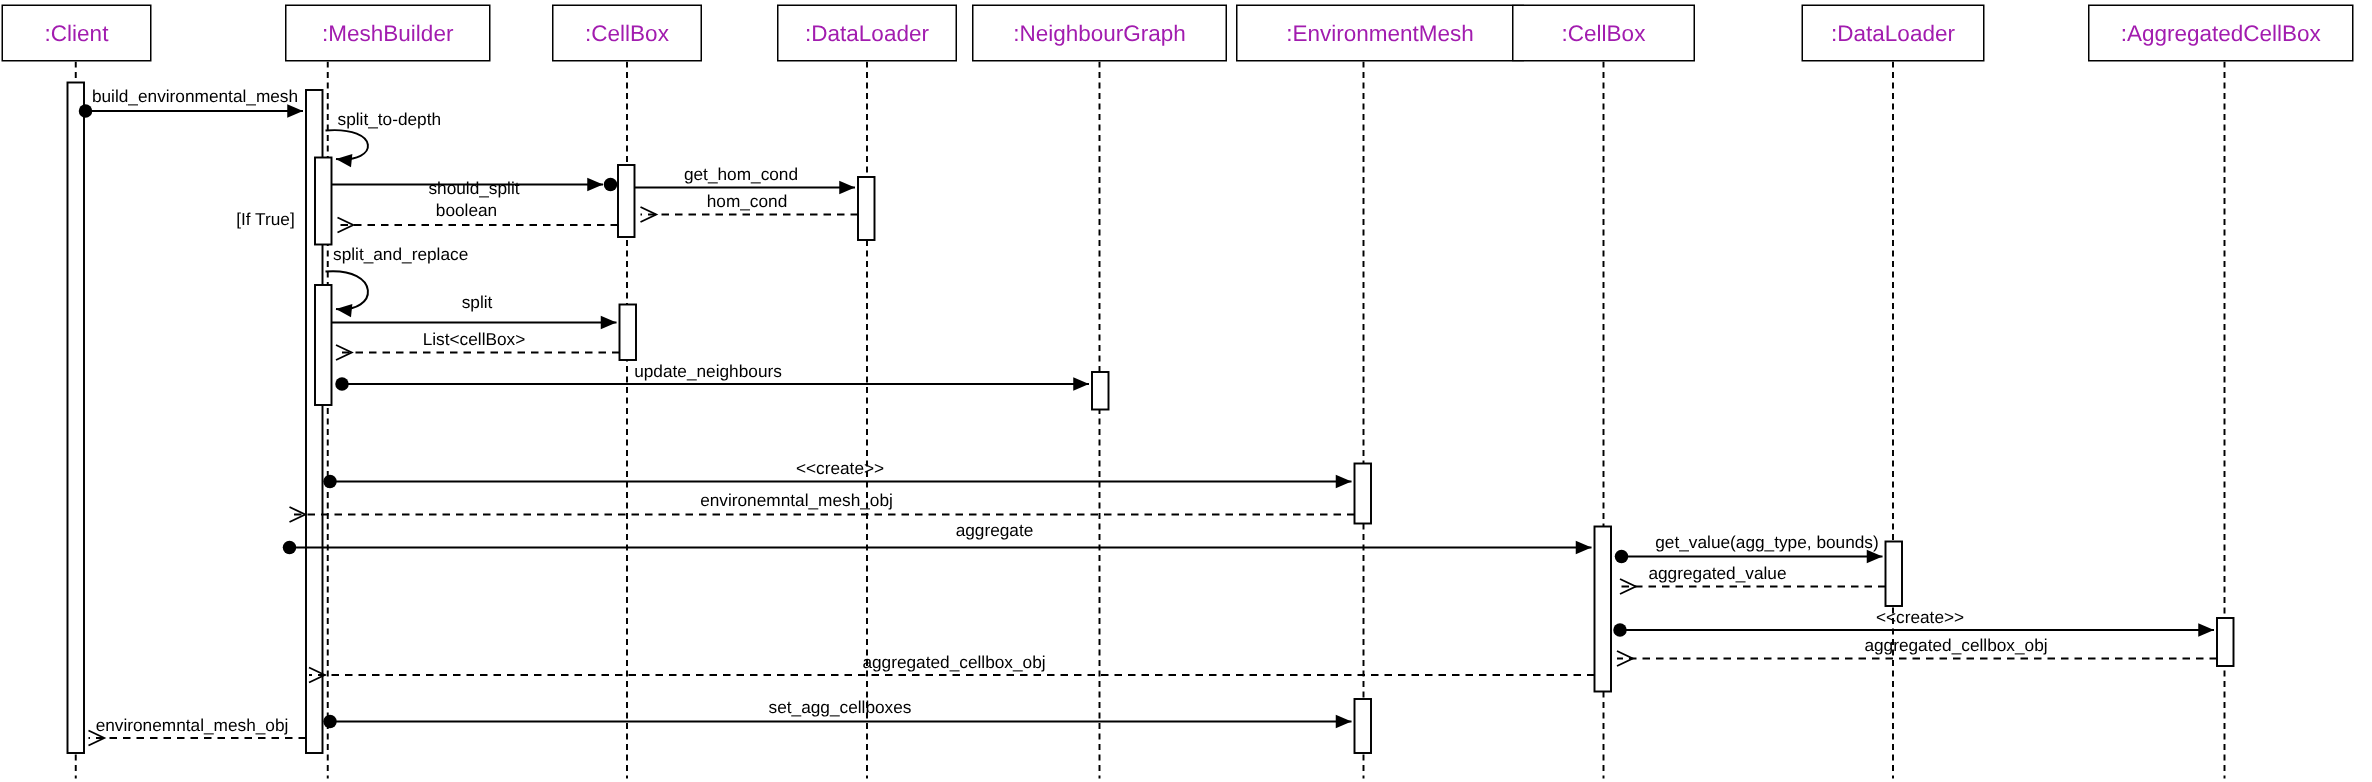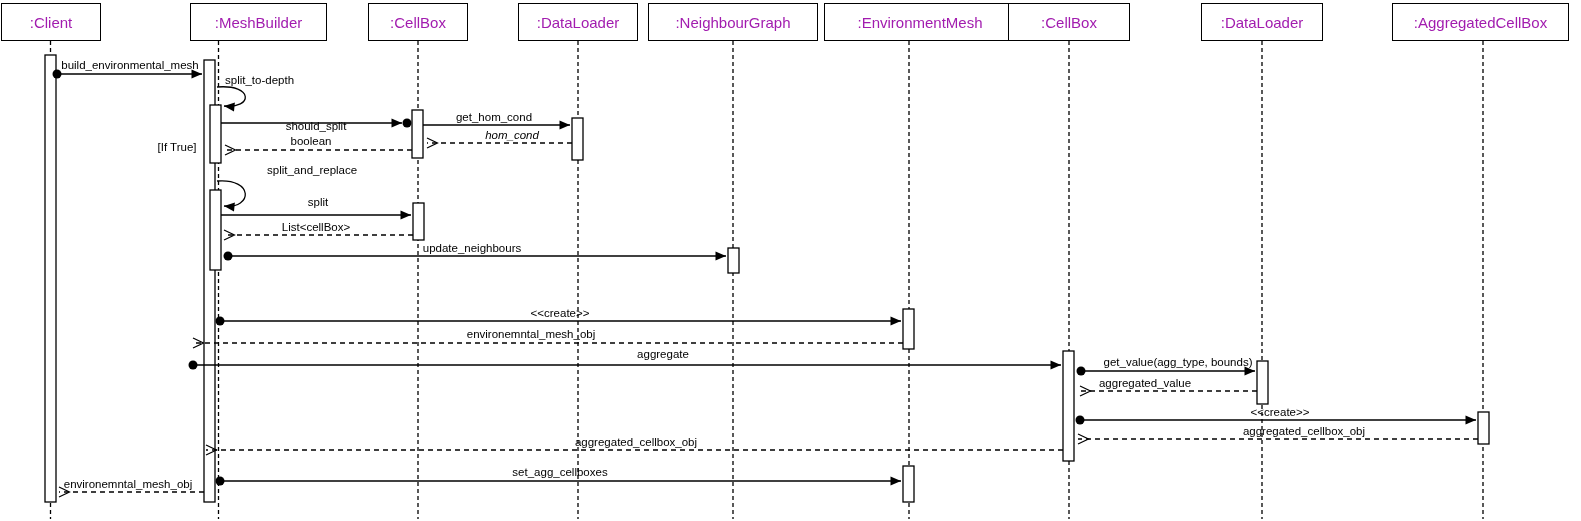--- a/index.html
+++ b/index.html
@@ -127,24 +127,24 @@
   <div class="actor" style="left:648px;width:170px;">:NeighbourGraph</div>
   <div class="actor" style="left:824px;width:192px;">:EnvironmentMesh</div>
   <div class="actor" style="left:1008px;width:122px;">:CellBox</div>
   <div class="actor" style="left:1201px;width:122px;">:DataLoader</div>
   <div class="actor" style="left:1392px;width:177px;">:AggregatedCellBox</div>
 
   <div class="mlabel" style="left:130px;top:59px;">build_environmental_mesh</div>
   <div class="mlabel left" style="left:225px;top:74px;">split_to-depth</div>
   <div class="mlabel" style="left:316px;top:120px;">should_split</div>
   <div class="mlabel" style="left:494px;top:111px;">get_hom_cond</div>
-  <div class="mlabel" style="left:512px;top:129px;font-style:italic;">hom_cond</div>
+  <div class="mlabel" style="left:498px;top:129px;">hom_cond</div>
   <div class="mlabel" style="left:311px;top:135px;">boolean</div>
   <div class="mlabel" style="left:177px;top:141px;">[If True]</div>
-  <div class="mlabel left" style="left:222px;top:164px;margin-left:45px;">split_and_replace</div>
+  <div class="mlabel left" style="left:222px;top:164px;">split_and_replace</div>
   <div class="mlabel" style="left:318px;top:196px;">split</div>
   <div class="mlabel" style="left:316px;top:221px;">List&lt;cellBox&gt;</div>
   <div class="mlabel" style="left:472px;top:242px;">update_neighbours</div>
   <div class="mlabel" style="left:560px;top:307px;">&lt;&lt;create&gt;&gt;</div>
   <div class="mlabel" style="left:531px;top:328px;">environemntal_mesh_obj</div>
   <div class="mlabel" style="left:624px;top:348px;margin-left:39px;">aggregate</div>
   <div class="mlabel" style="left:1178px;top:356px;">get_value(agg_type, bounds)</div>
   <div class="mlabel" style="left:1145px;top:377px;">aggregated_value</div>
   <div class="mlabel" style="left:1280px;top:406px;">&lt;&lt;create&gt;&gt;</div>
   <div class="mlabel" style="left:1304px;top:425px;">aggregated_cellbox_obj</div>

